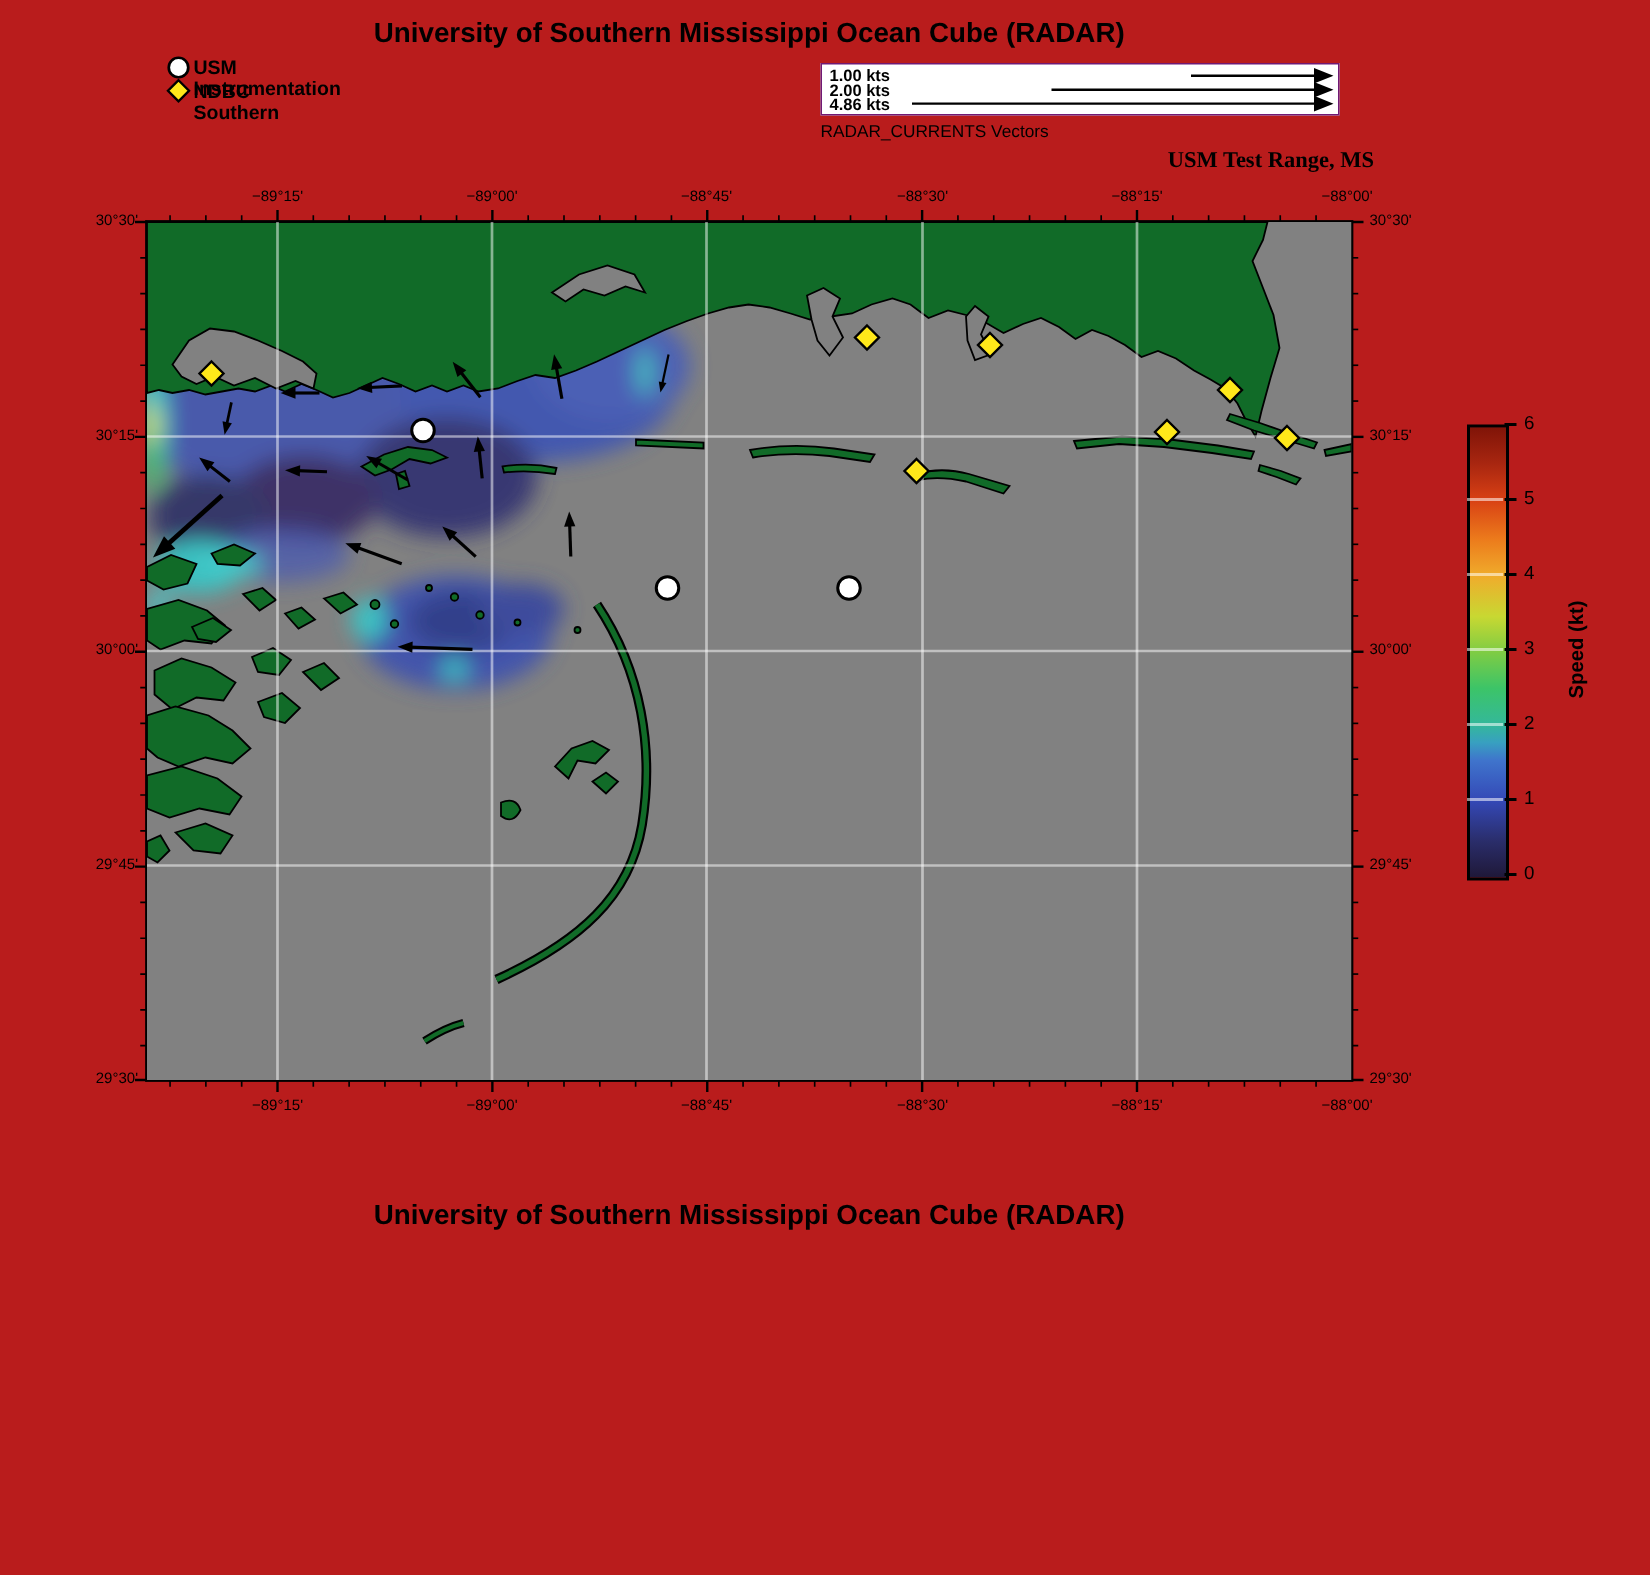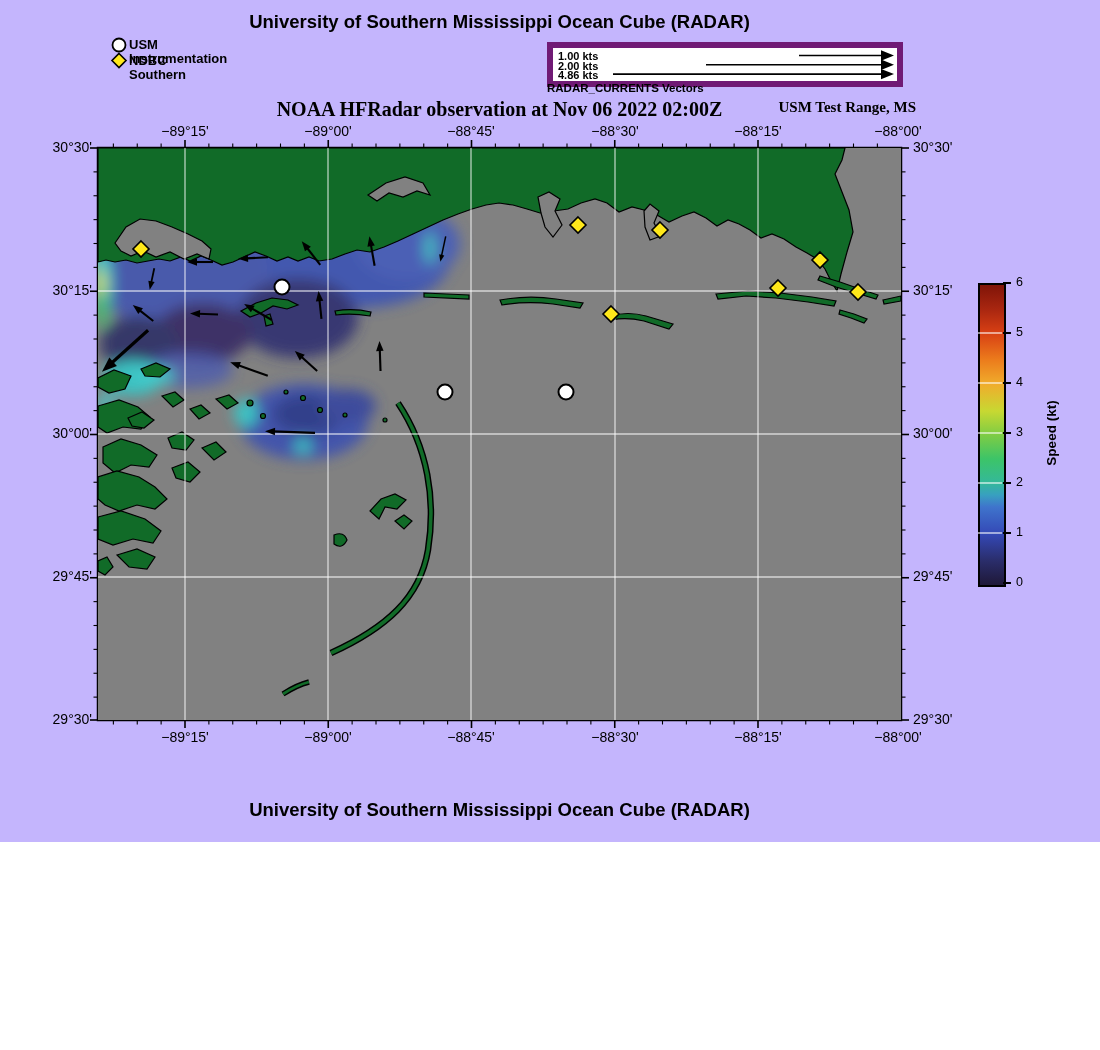--- a/index.html
+++ b/index.html
@@ -1,27 +1,27 @@
 <!DOCTYPE html>
 <html><head>
 <meta charset="utf-8">
 <style>
   html,body{margin:0;padding:0;background:#fff;}
-  #fig{position:relative;width:1100px;height:842px;background:#c4b5fd;overflow:hidden;
+  #fig{position:relative;width:1100px;height:1050px;background:#b91c1c;overflow:hidden;
        font-family:"Liberation Sans",sans-serif;color:#000;}
   .abs{position:absolute;}
   .title{font-weight:bold;font-size:18.5px;text-align:center;letter-spacing:0px;}
   .serif{font-family:"Liberation Serif",serif;}
   .sub{font-weight:bold;font-size:20px;text-align:center;}
   .region{font-weight:bold;font-size:15px;text-align:right;padding-left:23px;}
   .legend-label{font-weight:bold;font-size:13px;line-height:14px;}
-  .vs-box{border:6px solid #701a75;background:#fff;}
+  .vs-box{border:1px solid #701a75;background:#fff;}
   .vs-label{font-weight:bold;font-size:11px;line-height:11px;}
-  .vs-caption{font-weight:bold;font-size:11.5px;}
-  .tick-label{font-size:14px;line-height:13px;white-space:nowrap;}
+  .vs-caption{font-weight:normal;font-size:11.5px;}
+  .tick-label{font-size:10px;line-height:13px;white-space:nowrap;}
   .t-center{text-align:center;}
   .t-right{text-align:right;}
   .cb-bar{width:24px;height:300px;border:2px solid #000;
     background:linear-gradient(to top,
       #1f1838 0%, #2a2d6a 8%, #3448b6 17%, #3f74cc 26%, #38a0c0 30%,
       #34b89a 34%, #3cc468 42%, #7ecc44 50%, #c8d832 58%, #f0ac2c 67%,
       #ec7c1c 75%, #d84014 84%, #a82610 92%, #801408 100%);}
   .cb-tick-line{position:absolute;width:8px;height:2px;background:#000;}
   .cb-grid{position:absolute;width:24px;height:2px;background:rgba(255,255,255,0.55);}
   .cb-label{position:absolute;font-size:12.5px;}
@@ -52,21 +52,20 @@
         <line x1="246" y1="7.5" x2="331" y2="7.5" stroke="#000" stroke-width="1.6"></line>
         <polygon points="341,7.5 328,2.3 328,12.7" fill="#000"></polygon>
         <line x1="153" y1="16.8" x2="331" y2="16.8" stroke="#000" stroke-width="1.6"></line>
         <polygon points="341,16.8 328,11.600000000000001 328,22" fill="#000"></polygon>
         <line x1="60" y1="26.1" x2="331" y2="26.1" stroke="#000" stroke-width="1.6"></line>
         <polygon points="341,26.1 328,20.900000000000002 328,31.3" fill="#000"></polygon>
       </svg>
   </div>
   <div class="abs vs-caption" style="left:547px;top:82px;">RADAR_CURRENTS Vectors</div>
 
-  <div class="abs serif sub" style="left:98px;top:98px;width:803px;">NOAA HFRadar observation at Nov 06 2022 02:00Z</div>
   <div class="abs serif region" style="left:690px;top:99px;width:203px;">USM Test Range, MS</div>
 
   <svg id="axis-svg" class="abs" style="left:83px;top:133px;" width="833" height="606">
     <rect x="15" y="15" width="803" height="572" fill="none" stroke="#000" stroke-width="2.5"></rect>
   <line x1="30.375" y1="15" x2="30.375" y2="10.5" stroke="#000" stroke-width="1.1"></line>
       <line x1="30.375" y1="587" x2="30.375" y2="591.5" stroke="#000" stroke-width="1.1"></line>
       <line x1="54.25" y1="15" x2="54.25" y2="10.5" stroke="#000" stroke-width="1.1"></line>
       <line x1="54.25" y1="587" x2="54.25" y2="591.5" stroke="#000" stroke-width="1.1"></line>
       <line x1="78.125" y1="15" x2="78.125" y2="10.5" stroke="#000" stroke-width="1.1"></line>
       <line x1="78.125" y1="587" x2="78.125" y2="591.5" stroke="#000" stroke-width="1.1"></line>

